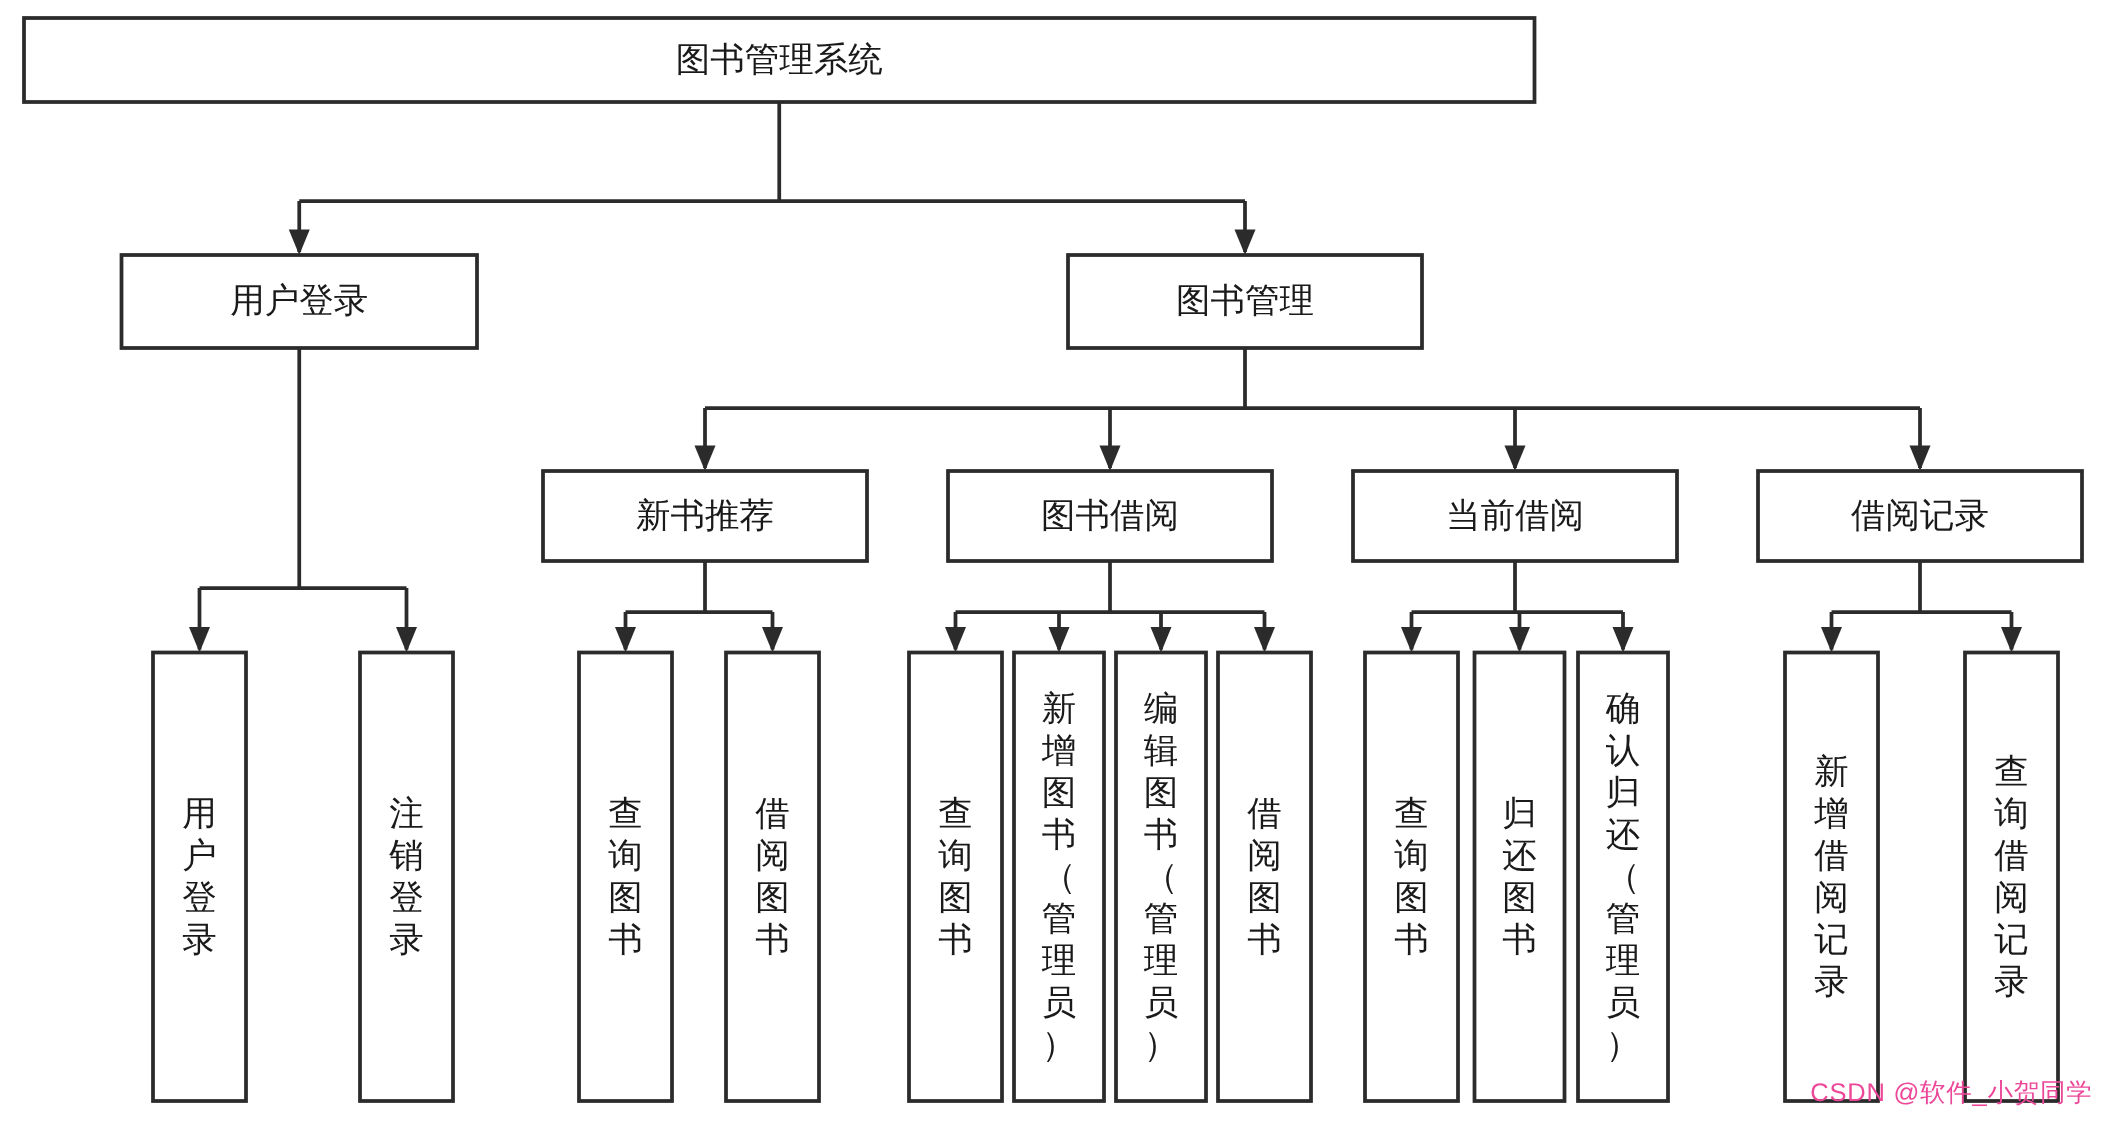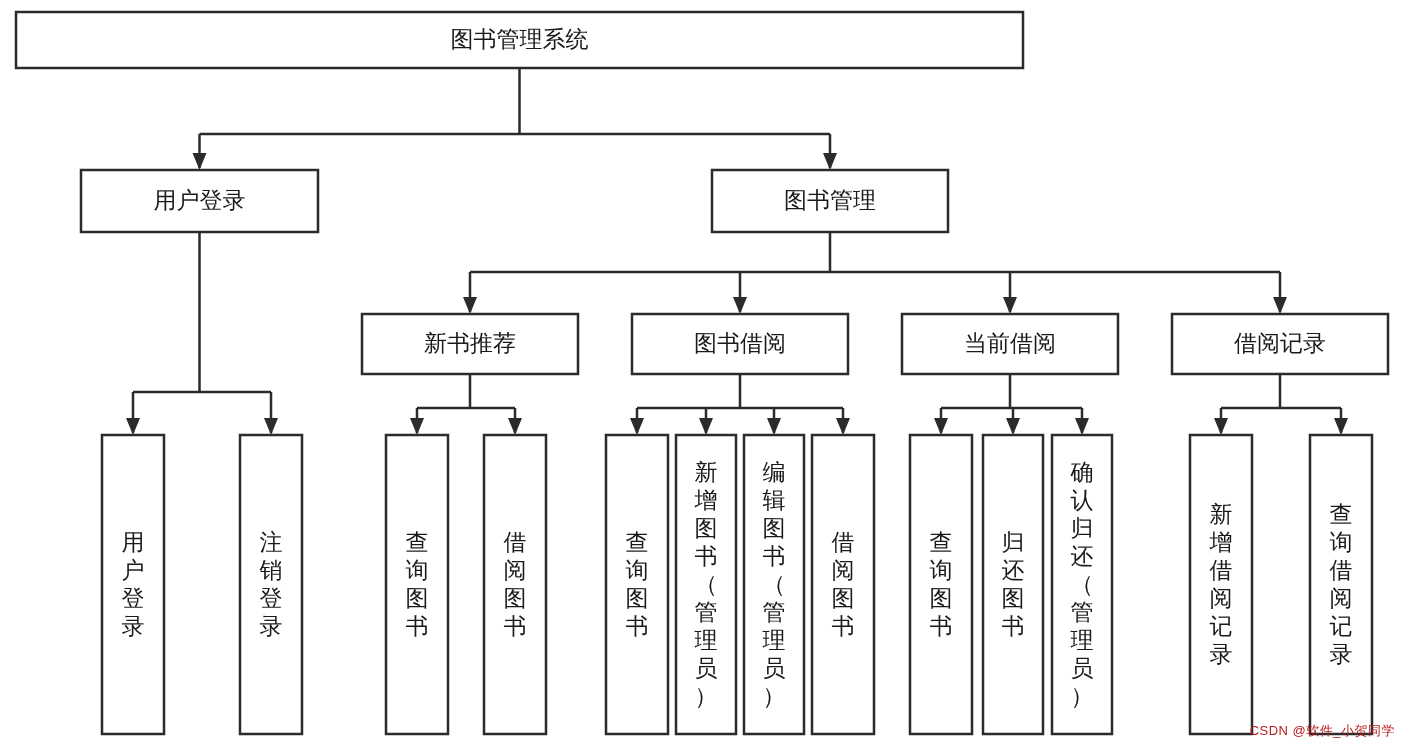--- a/index.html
+++ b/index.html
@@ -51,22 +51,22 @@
     font-family: "Liberation Sans", "DejaVu Sans", sans-serif;
     fill: #1a1a1a;
     font-size: 23px;
     text-anchor: middle;
   }
   .watermark {
     position: absolute;
     right: 10px;
     bottom: 7px;
     font-family: "Liberation Sans", "DejaVu Sans", sans-serif;
-    font-size: 13px;
-    color: #b91c1c;
+    font-size: 17px;
+    color: #ec4899;
     letter-spacing: 0.5px;
     white-space: nowrap;
     pointer-events: none;
   }
 </style>
 </head>
 <body>
 
 <div id="diagram-root">
 

